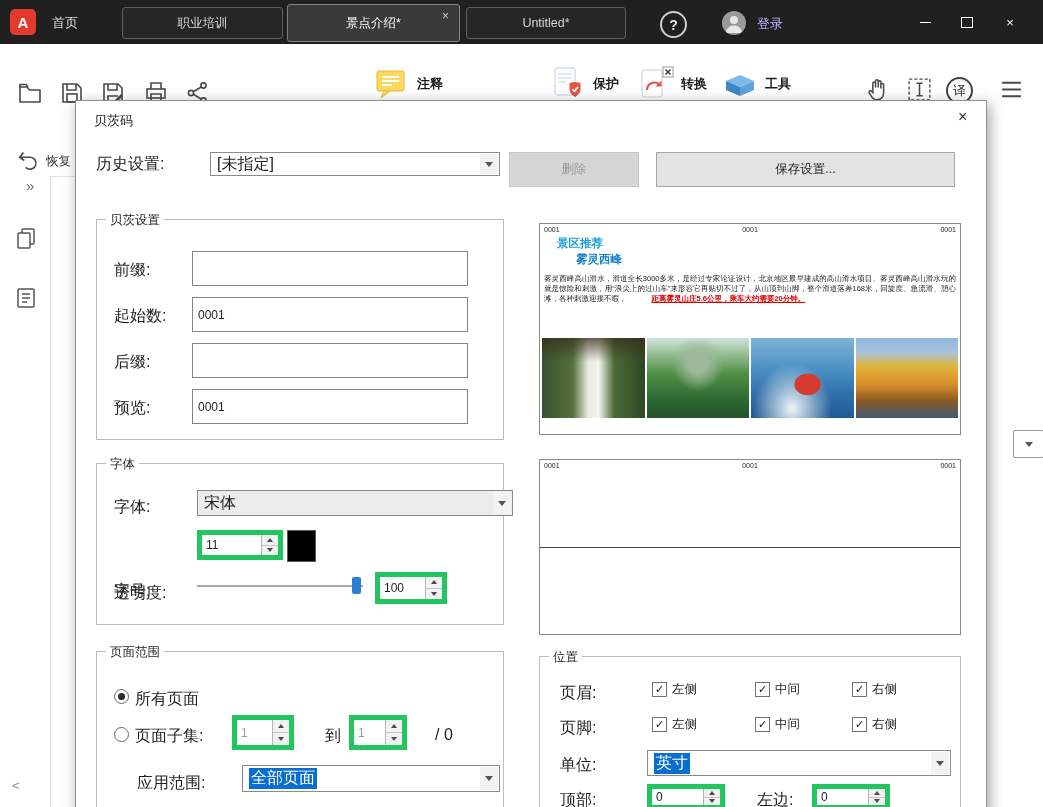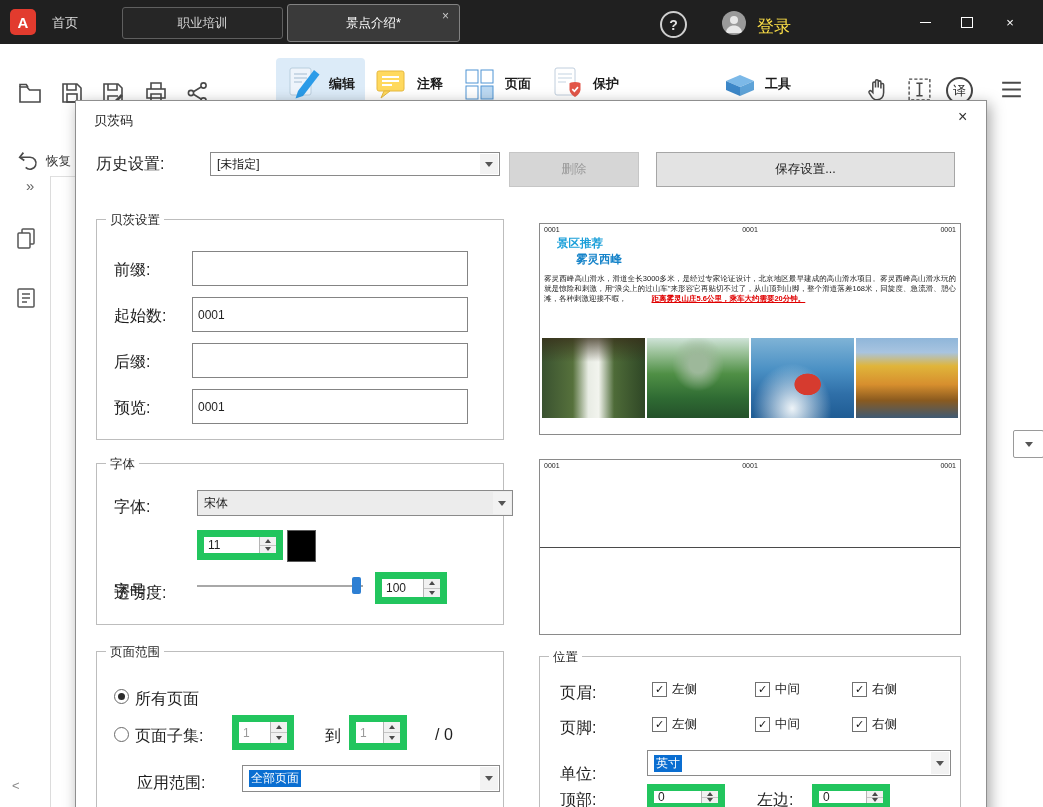--- a/index.html
+++ b/index.html
@@ -8,21 +8,21 @@
 
   
   .titlebar{position:absolute;left:0;top:0;width:100%;height:44px;background:#202020;}
   .logo{position:absolute;left:10px;top:9px;width:26px;height:26px;background:#e23b2e;border-radius:5px;color:#fff;font-weight:bold;font-size:15px;display:flex;align-items:center;justify-content:center;cursor:pointer;}
   .tb-home{position:absolute;left:52px;top:14px;color:#ddd;font-size:13px;cursor:pointer;}
   .doc-tab{position:absolute;top:7px;height:30px;background:#262626;border:1px solid #5f5f5f;border-radius:3px;color:#d8d8d8;font-size:12.5px;display:flex;align-items:center;justify-content:center;cursor:pointer;}
   .doc-tab.active{top:4px;height:36px;background:#3a3a3a;border-color:#828282;color:#fff;}
   .tab-x{position:absolute;right:10px;top:4px;color:#c9c9c9;font-size:12px;}
   .help{position:absolute;left:660px;top:11px;width:23px;height:23px;border:2px solid #cfcfcf;border-radius:50%;color:#e3e3e3;font-size:14px;font-weight:bold;display:flex;align-items:center;justify-content:center;cursor:pointer;}
   .avatar{position:absolute;left:722px;top:11px;width:24px;height:24px;border-radius:50%;background:#9a9a9a;overflow:hidden;cursor:pointer;}
-  .login{position:absolute;left:757px;top:15px;color:#fde047;font-size:17px;cursor:pointer;}
+  .login{position:absolute;left:757px;top:15px;color:#c4b5fd;font-size:13px;cursor:pointer;}
   .winbtn{position:absolute;top:11px;width:30px;height:22px;display:flex;align-items:center;justify-content:center;color:#fff;font-size:13px;cursor:pointer;}
   .min-line{width:11px;height:1px;background:#fff;display:block;}
   .max-box{width:10px;height:9px;border:1px solid #fff;display:block;}
 
   
   .ribbon{position:absolute;left:0;top:44px;width:100%;height:101px;background:#fff;border-bottom:1px solid #e3e3e3;}
   .fico{position:absolute;top:36px;width:26px;height:26px;cursor:pointer;}
   .rtab{position:absolute;top:14px;height:52px;display:flex;align-items:center;gap:7px;padding:0 10px;border-radius:4px;cursor:pointer;}
   .rtab.active{background:#dcebf8;}
   .rtab .rlab{font-size:13px;font-weight:bold;color:#1c1c1c;}
@@ -39,32 +39,32 @@
   .sb-ico{position:absolute;left:14px;width:24px;height:24px;cursor:pointer;}
   .sb-left{position:absolute;left:12px;top:602px;color:#8a8a8a;font-size:13px;cursor:pointer;}
   .rightfrag{position:absolute;left:985px;top:176px;right:0;bottom:0;background:#fff;}
   .frag-combo{position:absolute;left:28px;top:254px;width:29px;height:26px;background:#fff;border:1px solid #9a9a9a;border-radius:2px;display:flex;align-items:center;justify-content:center;cursor:pointer;}
 
   
   .dialog{position:absolute;left:75px;top:100px;width:910px;height:720px;background:#fff;border:1px solid #8f8f8f;box-shadow:3px 4px 14px rgba(0,0,0,.35);z-index:10;}
   .dlg-title{position:absolute;left:18px;top:11px;font-size:13px;color:#222;}
   .dlg-close{position:absolute;left:882px;top:7px;font-size:16px;color:#333;cursor:pointer;}
   .lab{position:absolute;font-size:16px;color:#1f1f1f;white-space:nowrap;}
-  .combo{position:absolute;background:#fff;border:1px solid #8a8a8a;display:flex;align-items:center;padding:0 24px 0 6px;font-size:12px;cursor:pointer;}
+  .combo{position:absolute;background:#fff;border:1px solid #8a8a8a;display:flex;align-items:center;padding:0 24px 0 6px;font-size:16px;cursor:pointer;}
   .combo.gray{background:#ececec;}
   .combo .arr{position:absolute;right:1px;top:1px;bottom:1px;width:18px;display:flex;align-items:center;justify-content:center;background:#f2f2f2;}
   .tri-dn{width:0;height:0;border-left:4px solid transparent;border-right:4px solid transparent;border-top:5px solid #555;}
   .sel{background:#0a6ed1;color:#fff;padding:0 2px;}
   .btn{position:absolute;display:flex;align-items:center;justify-content:center;font-size:12.5px;cursor:pointer;}
   .btn.disabled{background:#d6d6d6;border:1px solid #c6c6c6;color:#9b9b9b;cursor:default;}
   .btn.normal{background:#e3e3e3;border:1px solid #a6a6a6;color:#1f1f1f;}
   .group{position:absolute;border:1px solid #bdbdbd;}
   .legend{position:absolute;top:-8px;left:9px;background:#fff;padding:0 4px;font-size:12.5px;color:#1f1f1f;}
   .ti{position:absolute;border:1px solid #848484;background:#fff;font-size:12px;padding:0 5px;font-family:inherit;color:#1f1f1f;outline:none;box-sizing:border-box;}
-  .spin{position:absolute;border:7px solid #22c55e;background:#fff;display:flex;box-sizing:border-box;}
+  .spin{position:absolute;border:5px solid #22c55e;background:#fff;display:flex;box-sizing:border-box;}
   .spin input{flex:1;min-width:0;border:none;outline:none;font-size:12px;padding:0 4px;font-family:inherit;color:#1f1f1f;}
   .spin input.dim{color:#9a9a9a;}
   .spin .sbtns{width:16px;border-left:1px solid #b5b5b5;display:flex;flex-direction:column;}
   .spin .sbtns span{flex:1;display:flex;align-items:center;justify-content:center;background:#f1f1f1;cursor:pointer;}
   .spin .sbtns span:first-child{border-bottom:1px solid #c5c5c5;}
   .t-up{width:0;height:0;border-left:3px solid transparent;border-right:3px solid transparent;border-bottom:4px solid #4a4a4a;}
   .t-dn{width:0;height:0;border-left:3px solid transparent;border-right:3px solid transparent;border-top:4px solid #4a4a4a;}
   .swatch{position:absolute;background:#000;border:1px solid #5a5a5a;cursor:pointer;}
   .slider{position:absolute;cursor:pointer;}
   .slider .track{position:absolute;left:0;right:0;top:8px;height:2px;background:#a8a8a8;}
@@ -100,20 +100,23 @@
     <div class="logo">A</div>
     <div class="tb-home">首页</div>
 
     <div class="doc-tab" style="left:122px;width:159px;">
       <span>职业培训</span>
     </div>
     <div class="doc-tab active" style="left:287px;width:171px;">
       <span>景点介绍*</span>
       <span class="tab-x">×</span>
     </div>
+    <div class="doc-tab" style="left:466px;width:158px;">
+      <span>Untitled*</span>
+    </div>
 
     <div class="help">?</div>
     <div class="avatar">
       <svg viewBox="0 0 24 24" width="24" height="24">
         <circle cx="12" cy="9" r="4" fill="#e8e8e8"></circle>
         <path d="M4 22c0-5 4-7.5 8-7.5s8 2.5 8 7.5z" fill="#e8e8e8"></path>
       </svg>
     </div>
     <div class="login">登录</div>
 
@@ -155,54 +158,47 @@
     </svg>
     <svg class="fico" style="left:185px;" viewBox="0 0 26 26">
       <g fill="none" stroke="#4a4a4a" stroke-width="1.6">
         <circle cx="6" cy="13" r="2.6"></circle>
           <circle cx="18.5" cy="5.5" r="2.6"></circle>
           <circle cx="18.5" cy="20.5" r="2.6"></circle>
         <path d="M8.4 11.7l7.7-4.7M8.4 14.3l7.7 4.7"></path>
       </g>
     </svg>
 
-    <div class="rtab active" style="left:276px;">
-      <svg class="rico" viewBox="0 0 36 36">
-        <rect x="4" y="2" width="21" height="27" rx="2" fill="#eef4fb" stroke="#b9cede"></rect>
-        <path d="M8 8h13M8 12h13M8 16h8" stroke="#c9d8e6" stroke-width="1.8"></path>
-        <polygon points="28,4 33.5,8.5 17,30 9.5,32.5 12,25" fill="#2b9be8"></polygon>
-      </svg>
-      <span class="rlab">编辑</span>
-    </div>
     <div class="rtab" style="left:364px;">
       <svg class="rico" viewBox="0 0 36 36">
         <rect x="3" y="5" width="27" height="20" rx="2" fill="#ffd95e" stroke="#e6b93f"></rect>
         <path d="M8 11h17M8 15h17M8 19h10" stroke="#fff" stroke-width="2"></path>
         <path d="M10 25l-3 7 9-7z" fill="#ffd95e" stroke="#e6b93f"></path>
       </svg>
       <span class="rlab">注释</span>
-    </div>
-    <div class="rtab" style="left:452px;">
-      <svg class="rico" viewBox="0 0 36 36">
-        <rect x="4" y="4" width="12" height="13" fill="#fff" stroke="#4f94d4"></rect>
-        <rect x="19" y="4" width="12" height="13" fill="#fff" stroke="#4f94d4"></rect>
-        <rect x="4" y="20" width="12" height="13" fill="#fff" stroke="#4f94d4"></rect>
-        <rect x="19" y="20" width="12" height="13" fill="#bcd9f2" stroke="#4f94d4"></rect>
-      </svg>
-      <span class="rlab">页面</span>
     </div>
     <div class="rtab" style="left:540px;">
       <svg class="rico" viewBox="0 0 36 36">
         <rect x="5" y="2" width="20" height="27" rx="2" fill="#fff" stroke="#c0cedd"></rect>
         <path d="M8 8h14M8 12h14M8 16h8" stroke="#d8e2ec" stroke-width="1.6"></path>
         <path d="M25 16c3.2 0 5.5 1.2 5.5 1.2v6.3c0 4.4-5.5 7.5-5.5 7.5s-5.5-3.1-5.5-7.5v-6.3S21.8 16 25 16z" fill="#e25548"></path>
         <path d="M22.3 23.2l2.1 2.1 3.6-4.2" stroke="#fff" stroke-width="1.7" fill="none"></path>
       </svg>
       <span class="rlab">保护</span>
     </div>
+    <div class="rtab" style="left:628px;">
+      <svg class="rico" viewBox="0 0 36 36">
+        <rect x="4" y="4" width="20" height="27" rx="2" fill="#fff" stroke="#c0cedd"></rect>
+        <path d="M9 24a7.5 7.5 0 0 1 13-5" stroke="#e2574c" stroke-width="2.2" fill="none"></path>
+        <path d="M23.5 14.5v6h-6z" fill="#e2574c"></path>
+        <rect x="25" y="1" width="10" height="10" fill="#fff" stroke="#999"></rect>
+        <path d="M27.5 3.5l5 5M32.5 3.5l-5 5" stroke="#333" stroke-width="1.4"></path>
+      </svg>
+      <span class="rlab">转换</span>
+    </div>
     <div class="rtab" style="left:712px;">
       <svg class="rico" viewBox="0 0 36 36">
         <path d="M4 15l14-6 14 6-14 6z" fill="#7cb9e8"></path>
         <path d="M4 15v9l14 6V21z" fill="#3c87c8"></path>
         <path d="M32 15v9l-14 6V21z" fill="#5ea3d8"></path>
       </svg>
       <span class="rlab">工具</span>
     </div>
 
     <svg class="hico" style="left:864px;" viewBox="0 0 26 26">
@@ -411,21 +407,21 @@
       </div>
       <div class="cbitem" style="left:215px;top:59px;">
         <span class="cb checked"></span>
         <span class="cblab">中间</span>
       </div>
       <div class="cbitem" style="left:312px;top:59px;">
         <span class="cb checked"></span>
         <span class="cblab">右侧</span>
       </div>
 
-      <div class="lab" style="left:20px;top:98px;margin-top:9px;">单位:</div>
+      <div class="lab" style="left:20px;top:98px;">单位:</div>
       <div class="combo" style="left:107px;top:93px;width:272px;height:24px;">
         <span class="sel">英寸</span>
         <span class="arr">
             <span class="tri-dn"></span>
           </span>
       </div>
 
       <div class="lab" style="left:20px;top:133px;">顶部:</div>
       <div class="spin" style="left:107px;top:127px;width:78px;height:26px;">
         <input value="0" style="">

